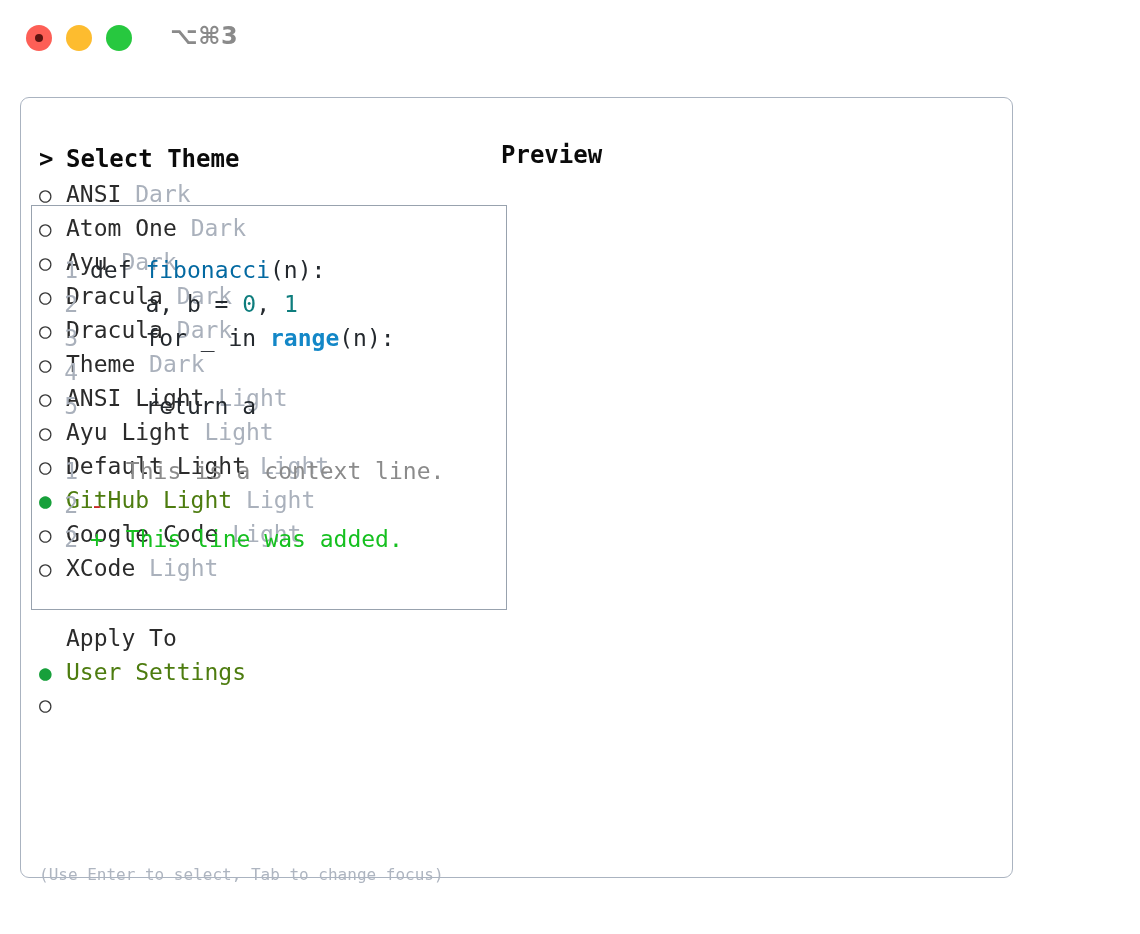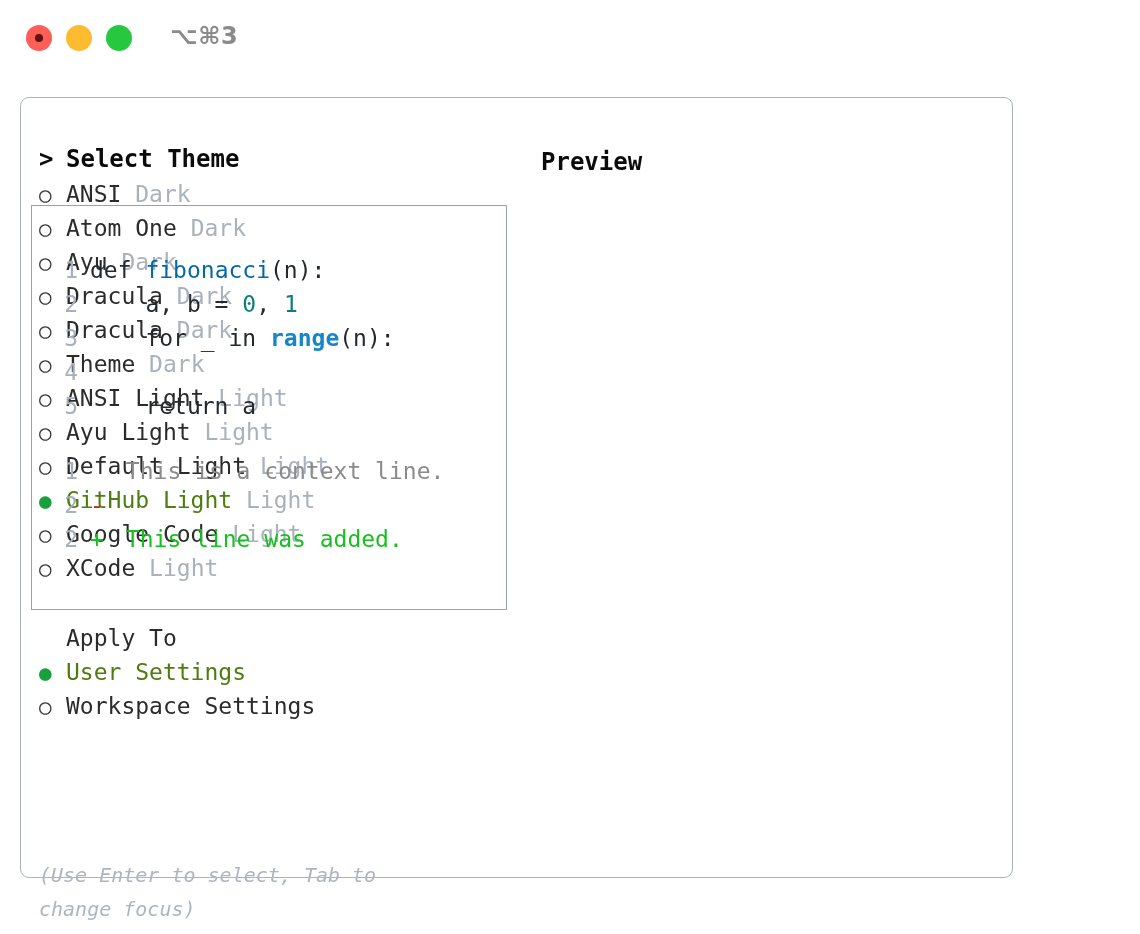--- a/index.html
+++ b/index.html
@@ -130,34 +130,32 @@
   .label.selected { color: #4d7c0f; }
   .variant { color: #aab1bc; }
 
   .section-gap { height: 36px; }
 
   .hint {
     position: absolute;
     left: 18px;
     top: 760px;
     width: 420px;
-    font-size: 20px;
+    font-size: 16px;
     line-height: 34px;
     color: #aeb5c0;
     white-space: normal;
-    font-style: italic;
   }
 
   
   .right-col {
     position: absolute;
     left: 480px;
-    top: 50px;
+    top: 43px;
     width: 500px;
-    margin-left: 40px;
   }
   .preview-title {
     font-size: 24px;
     font-weight: bold;
     color: #0b0b0b;
     margin-bottom: 18px;
   }
   .preview-box {
     position: absolute;
     left: 10px;
@@ -248,21 +246,21 @@
 
         <div class="section-gap"></div>
 
         <div class="row">
           <span class="marker blank">○</span>
           <span class="label">Apply To</span>
         </div>
 
         <div id="apply-list">
             <div class="row"><span class="marker sel">●</span><span class="label selected">User Settings</span></div>
-            <div class="row"><span class="marker">○</span><span class="label">Workspace Settings</span></div>
+            <div class="row"><span class="marker">○</span></div>
           </div>
 
       </div>
 
       <div class="hint">(Use Enter to select, Tab to change focus)</div>
 
       <div class="right-col">
         <div class="preview-title">Preview</div>
       </div>
 

